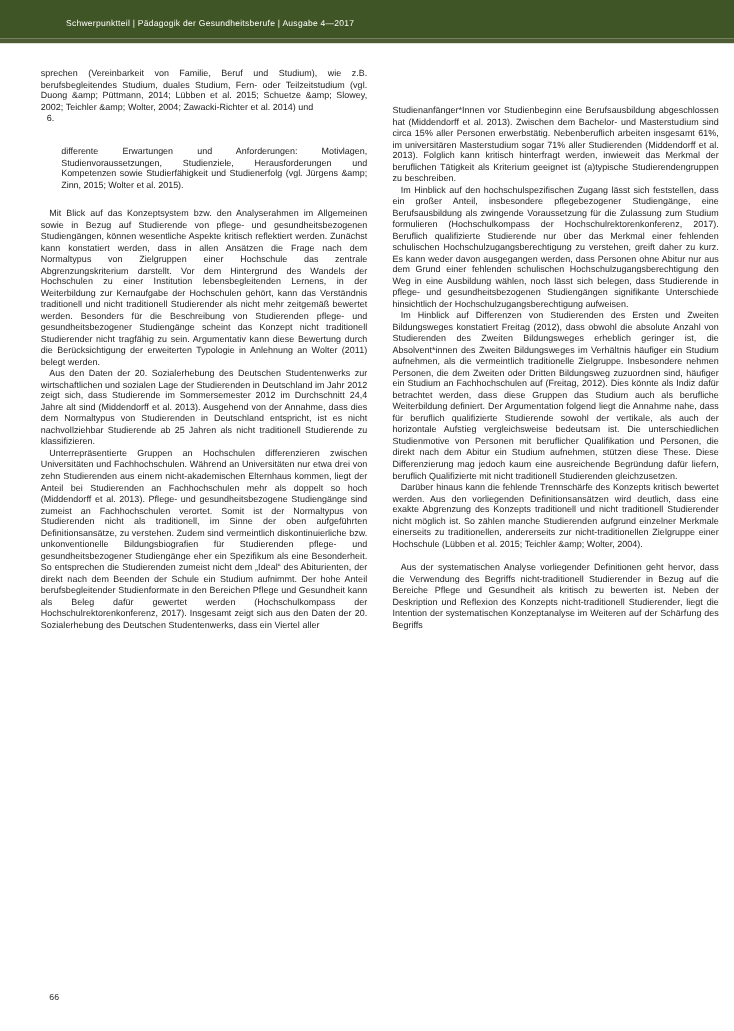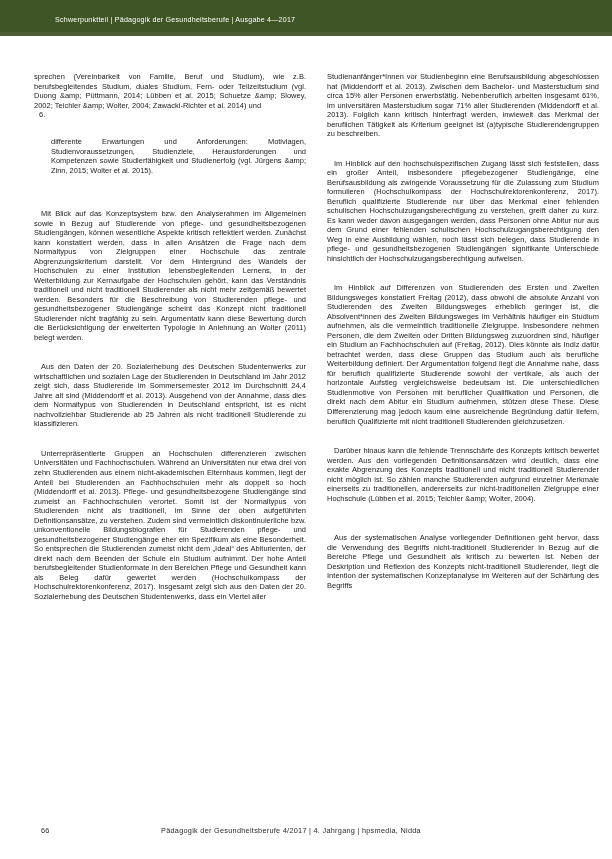--- a/index.html
+++ b/index.html
@@ -45,44 +45,45 @@
 
   
   .page {
     position: absolute;
     top: 56px;
     left: 0;
     width: 612px;
   }
   .columns {
     position: absolute;
-    top: 16px;
+    top: 0;
     left: 0;
     width: 560px;
     display: flex;
     gap: 21px;
     padding: 0 34px;
     box-sizing: border-box;
+    align-items: flex-end;
   }
   .col {
     width: 272px;
     flex: 0 0 272px;
   }
 
   p.para {
     margin: 0;
     font-size: 7.45px;
     line-height: 9.52px;
     color: #1b1b1b;
     text-align: justify;
     text-justify: inter-word;
     hyphens: manual;
     letter-spacing: 0.005em;
   }
-  p.para.indent { text-indent: 7px; margin-top: 20px; }
+  p.para.indent { text-indent: 7px; }
   p.para.noindent { text-indent: 0; }
 
   
   .list-item {
     display: flex;
     font-size: 7.45px;
     line-height: 9.52px;
     color: #1b1b1b;
   }
   .list-item .num {
@@ -177,14 +178,13 @@
       <div class="gap-md"></div>
 
       <p class="para indent">Aus der systematischen Analyse vorliegender Definitionen geht hervor, dass die Verwendung des Begriffs nicht-traditionell Studierender in Bezug auf die Bereiche Pflege und Gesundheit als kritisch zu bewerten ist. Neben der Deskription und Reflexion des Konzepts nicht-traditionell Studierender, liegt die Intention der systematischen Konzeptanalyse im Weiteren auf der Schärfung des Begriffs</p>
     </div>
 
   </div>
 </div>
 
 <div class="footer">
   <div class="footer-page-no">66</div>
-  <div class="footer-center">Pädagogik der Gesundheitsberufe 4/2017  |  4. Jahrgang  |  hpsmedia, Nidda</div>
 </div>
 
 </body></html>

